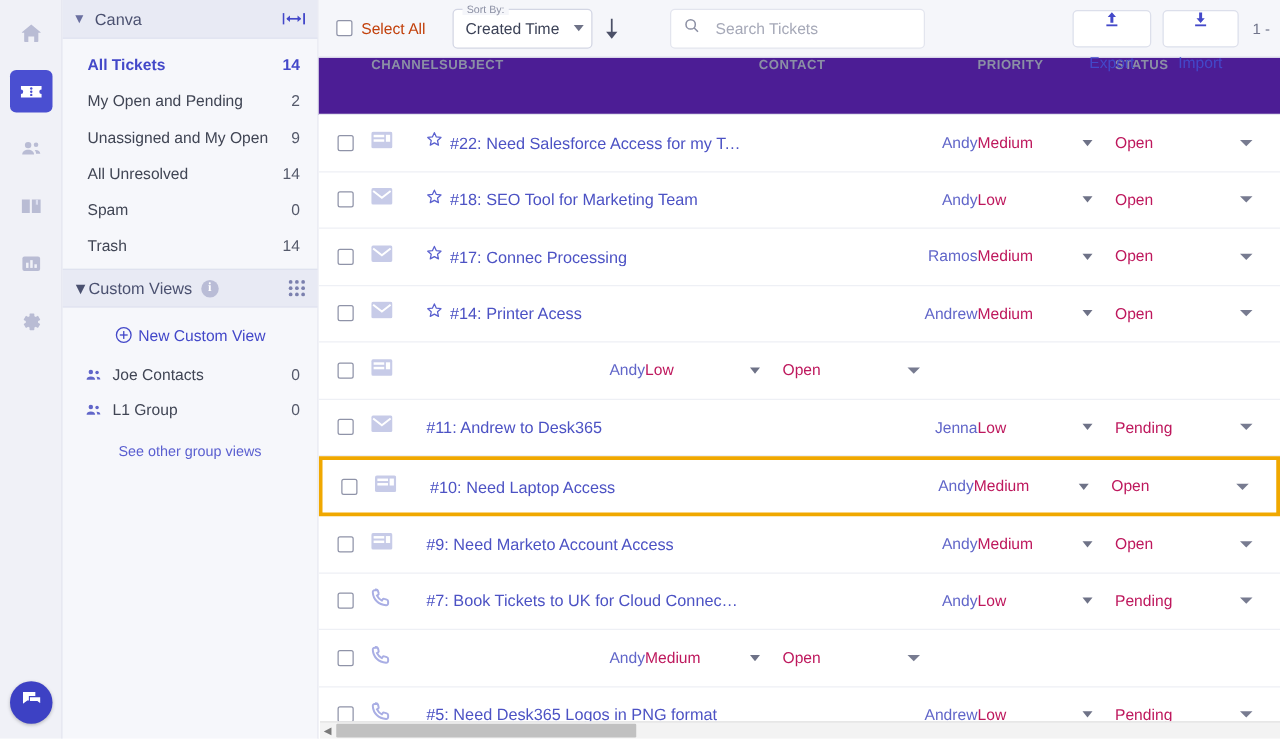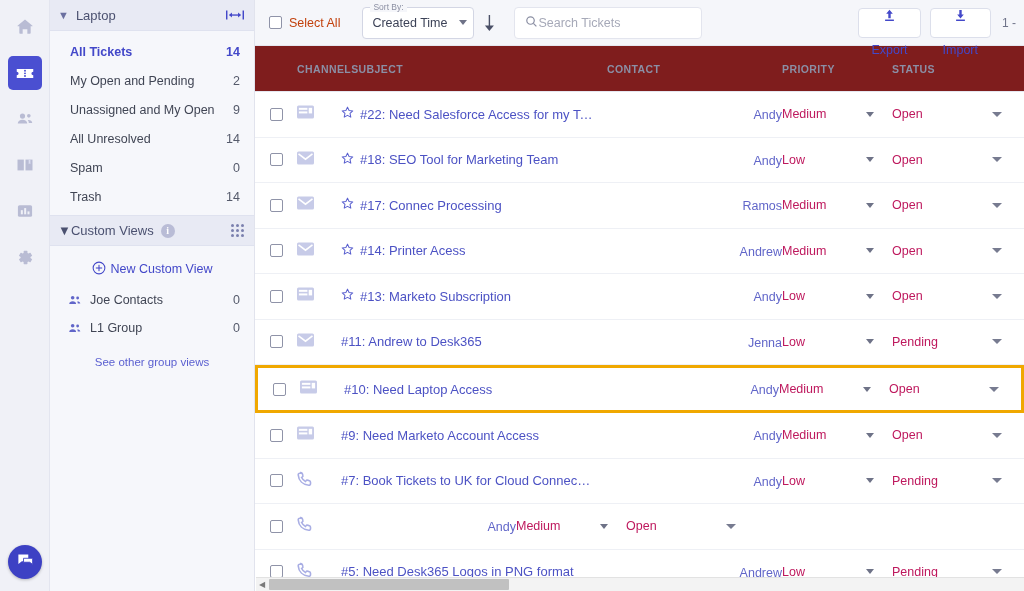--- a/index.html
+++ b/index.html
@@ -138,24 +138,24 @@
   }
   .sortbox .legend {
     position:absolute; top:-6px; left:7px;
     background:#f5f6fa; padding: 0 3px;
     font-size:8.5px; color:#8b8fa3;
   }
   .sortbox .val { flex:1; font-size:12.5px; color:#3c4257; }
   .sort-dir { margin-left: 9px; cursor:pointer; display:flex; }
 
   .searchbox {
-    margin-left: 18px;
-    width: 188px; height: 32px;
+    margin-left: 40px;
+    width: 204px; height: 32px;
     background:#fff; border:1px solid #e3e5ee; border-radius:4px;
-    display:flex; align-items:center; gap:0; padding: 0 10px;
+    display:flex; align-items:center; gap:12px; padding: 0 10px;
   }
   .searchbox input {
     border:0; outline:0; flex:1; font-size:12.5px;
     font-family:"Liberation Sans", sans-serif; color:#3c4257; background:transparent;
   }
   .searchbox input::placeholder { color:#a6a9b8; }
 
   .tb-right { margin-left:auto; display:flex; align-items:center; gap:9px; }
   .tb-btn {
     height:30px; padding: 0 12px;
@@ -163,23 +163,23 @@
     display:flex; align-items:center; gap:18px;
     font-size:12.5px; color:#4348c9; cursor:pointer;
     font-family:"Liberation Sans", sans-serif;
     flex-direction:column;
   }
   .pager { font-size:12px; color:#70748a; padding-left:2px; white-space:nowrap; }
 
   
   .thead {
     height: 46px; flex:0 0 46px;
-    background:#7f1d1d;
+    background:#4c1d95;
     border-bottom:1px solid #e5e7f0;
-    display:flex; align-items:center;
+    display:flex; 
     font-size:10.5px; letter-spacing:.4px; color:#8b8fa5; font-weight:bold;
   }
   .tbody { flex:1; overflow:hidden; position:relative; background:#fff; }
 
   .row {
     height: 45.5px;
     display:flex; align-items:center;
     border-bottom:1px solid #eef0f5;
     cursor:pointer; position:relative;
   }
@@ -290,21 +290,21 @@
           <path d="M9.5 9.2H21v7.7l-3.7-2.7H9.5V9.2z" fill="#ffffff" stroke="#3d41c4" stroke-width="1.1"></path>
         </svg>
       </span>
     </div>
   </div>
 
   <div class="sidebar">
 
     <div class="side-head">
       <span class="chev">▼</span>
-      <span class="ttl">Laptop</span>
+      <span class="ttl">Canva</span>
       <span class="act">
         <svg width="18" height="12" viewBox="0 0 20 12">
           <rect x="0" y="1" width="1.6" height="10" fill="#4348c9"></rect>
           <rect x="18.4" y="1" width="1.6" height="10" fill="#4348c9"></rect>
           <rect x="4" y="5.3" width="12" height="1.5" fill="#4348c9"></rect>
           <path d="M6.6 3.2 3.4 6l3.2 2.8z" fill="#4348c9"></path>
           <path d="M13.4 3.2 16.6 6l-3.2 2.8z" fill="#4348c9"></path>
         </svg>
       </span>
     </div>
@@ -576,26 +576,20 @@
             <span class="cbx"></span>
           </div>
           <div class="c-chan">
             <span><svg width="17" height="14" viewBox="0 0 18 14">
                 <rect x="0" y="0" width="18" height="14" rx="1.6" fill="#c7cbe8"></rect>
                 <rect x="2" y="2.6" width="9" height="2.1" fill="#ffffff"></rect>
                 <rect x="2" y="6.4" width="9" height="2.1" fill="#ffffff"></rect>
                 <rect x="12.4" y="2.6" width="3.6" height="5.9" fill="#ffffff"></rect>
               </svg></span>
           </div>
-          <div class="c-subj">
-            <span><svg width="13" height="13" viewBox="0 0 16 16" fill="none" stroke="#5a60cf" stroke-width="1.25" stroke-linejoin="round">
-                <path d="M8 1.4l1.95 4.2 4.55.5-3.4 3.1.95 4.5L8 11.5 3.95 13.7l.95-4.5-3.4-3.1 4.55-.5z"></path>
-              </svg></span>
-            <span class="subj-txt">#13: Marketo Subscription</span>
-          </div>
           <div class="c-cont"><span class="contact-txt">Andy</span></div>
           <div class="c-prio">
             <span class="prio-txt">Low</span>
             <span class="caret" style="margin-left:auto;margin-right:18px"></span>
           </div>
           <div class="c-stat">
             <span class="stat-txt">Open</span>
           </div>
           <div class="c-caret">
             <span class="caret lg"></span>

